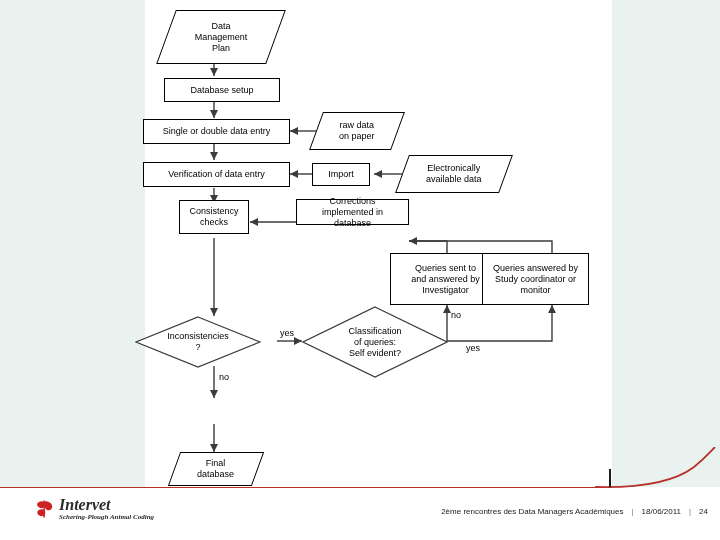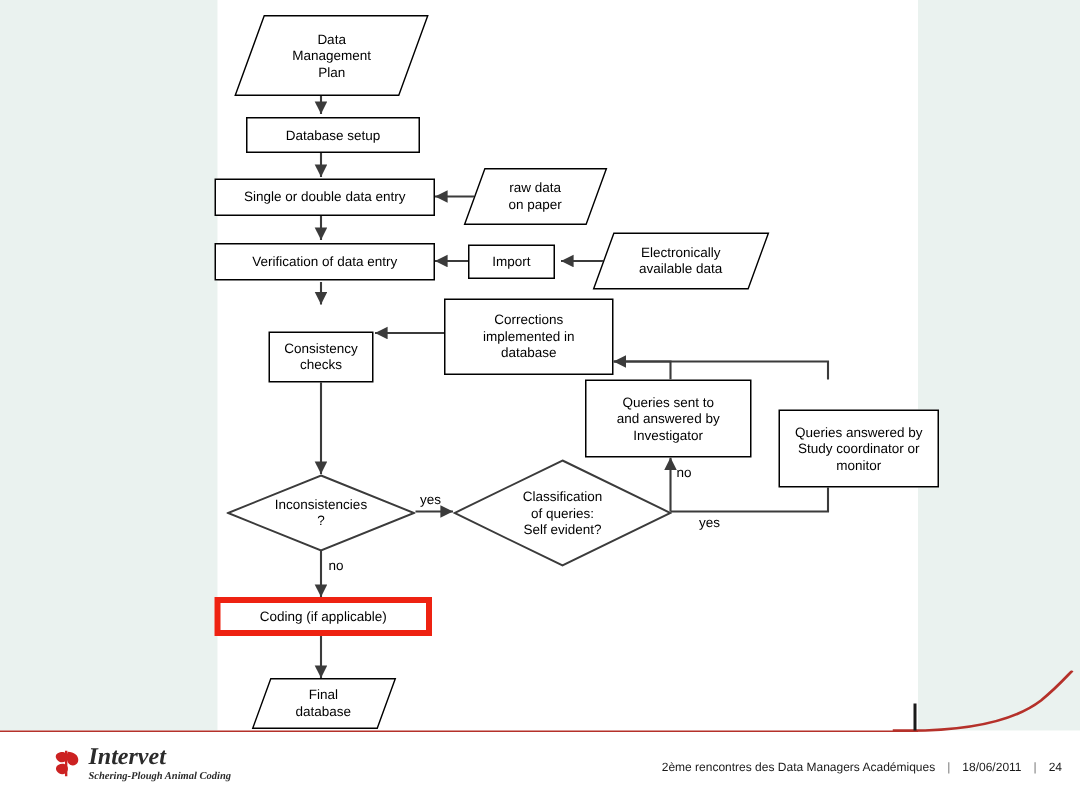--- a/index.html
+++ b/index.html
@@ -188,63 +188,60 @@
 
     <div class="node rect" style="left:312px;top:163px;width:58px;height:23px;">
       <span>Import</span>
     </div>
 
     <div class="node para" style="left:402px;top:155px;width:104px;height:38px;">
       <span style="white-space:pre-line;">Electronically
 available data</span>
     </div>
 
-    <div class="node rect" style="left:179px;top:221px;width:70px;height:34px;">
+    <div class="node rect" style="left:179px;top:200px;width:70px;height:34px;">
       <span style="white-space:pre-line;">Consistency
 checks</span>
     </div>
 
-    <div class="node rect" style="left:296px;top:199px;width:113px;height:51px;">
+    <div class="node rect" style="left:296px;top:199px;width:113px;height:26px;">
       <span style="white-space:pre-line;">Corrections
 implemented in
 database</span>
     </div>
 
     <div class="node rect" style="left:390px;top:253px;width:111px;height:52px;align-items:center;">
       <span style="white-space:pre-line;">Queries sent to
 and answered by
 Investigator</span>
     </div>
 
-    <div class="node rect" style="left:519px;top:253px;width:107px;height:52px;margin-top:20px;">
+    <div class="node rect" style="left:482px;top:253px;width:107px;height:52px;">
       <span style="white-space:pre-line;">Queries answered by
 Study coordinator or
 monitor</span>
     </div>
 
-    <div class="diamond-wrap" style="left:151px;top:316px;width:126px;height:52px;">
+    <div class="diamond-wrap" style="left:135px;top:316px;width:126px;height:52px;">
       <svg width="126" height="52">
         <polygon points="63,1 125,26 63,51 1,26" fill="#fff" stroke="#3b3b3b" stroke-width="1.3"></polygon>
       </svg>
       <div class="diamond-label" style="white-space:pre-line;">Inconsistencies
 ?</div>
     </div>
 
     <div class="diamond-wrap" style="left:302px;top:306px;width:146px;height:72px;">
       <svg width="146" height="72">
         <polygon points="73,1 145,36 73,71 1,36" fill="#fff" stroke="#3b3b3b" stroke-width="1.3"></polygon>
       </svg>
       <div class="diamond-label" style="white-space:pre-line;">Classification
 of queries:
 Self evident?</div>
     </div>
 
-    <div class="node highlight" style="left:143px;top:398px;width:145px;height:26px;">
-      <span>Coding (if applicable)</span>
-    </div>
 
     <div class="node para" style="left:174px;top:452px;width:84px;height:34px;">
       <span style="white-space:pre-line;">Final
 database</span>
     </div>
 
     <div class="edge-label" style="left:280px;top:328px;">yes</div>
     <div class="edge-label" style="left:219px;top:372px;">no</div>
     <div class="edge-label" style="left:451px;top:310px;">no</div>
     <div class="edge-label" style="left:466px;top:343px;">yes</div>

